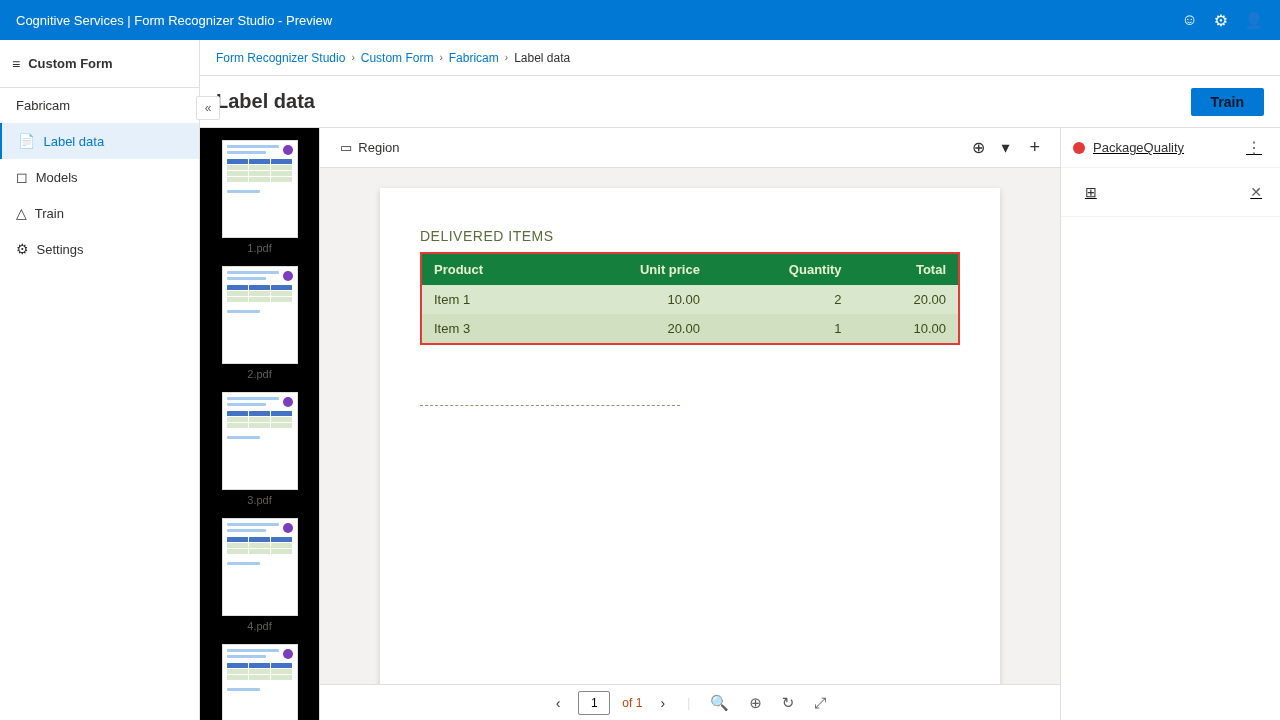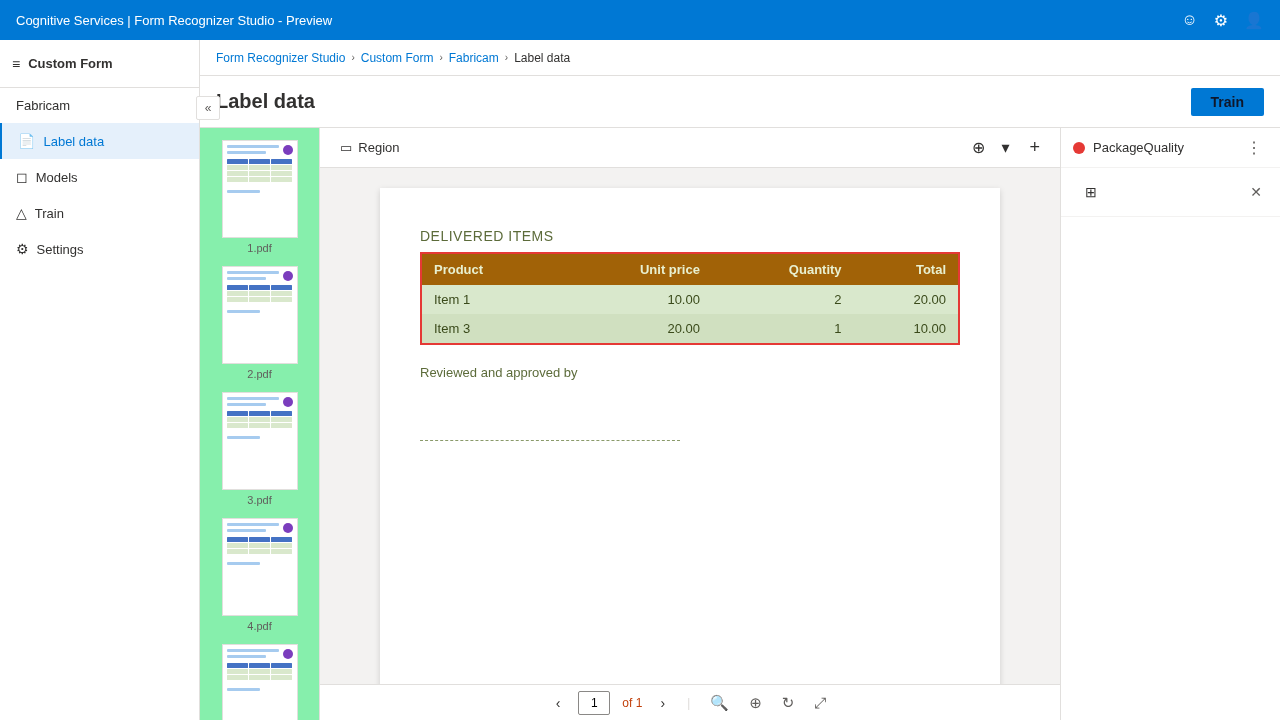--- a/index.html
+++ b/index.html
@@ -130,21 +130,21 @@
     
     .content-area {
       flex: 1;
       display: flex;
       overflow: hidden;
     }
 
     
     .doc-thumbnails {
       width: 120px;
-      background: #86efac;
+      background: #000000;
       border-right: 1px solid #e1dfdd;
       overflow-y: auto;
       display: flex;
       flex-direction: column;
       padding: 8px 0;
       gap: 4px;
     }
     .thumbnail-item {
       display: flex;
       flex-direction: column;
@@ -274,21 +274,21 @@
     }
     .items-table-wrapper {
       border: 2px solid #e53935;
       margin-bottom: 20px;
     }
     .items-table {
       width: 100%;
       border-collapse: collapse;
     }
     .items-table thead tr {
-      background: #a16207;
+      background: #15803d;
     }
     .items-table thead th {
       color: #e8f0d0;
       font-size: 13px;
       font-weight: 600;
       padding: 8px 12px;
       text-align: left;
     }
     .items-table thead th.right { text-align: right; }
     .items-table tbody tr {
@@ -353,20 +353,21 @@
     }
     .pagination-divider { color: #e1dfdd; margin: 0 4px; }
 
     
     .right-panel {
       width: 220px;
       background: white;
       border-left: 1px solid #e1dfdd;
       display: flex;
       flex-direction: column;
+      text-decoration: underline;
     }
     .right-panel-item {
       display: flex;
       align-items: center;
       justify-content: space-between;
       padding: 8px 12px;
       border-bottom: 1px solid #f3f2f1;
     }
     .right-panel-item-left { display: flex; align-items: center; gap: 8px; }
     .field-dot { width: 12px; height: 12px; border-radius: 50%; background: #e53935; }
@@ -647,21 +648,20 @@
                   </tr>
                   <tr>
                     <td>Item 3</td>
                     <td class="right">20.00</td>
                     <td class="right">1</td>
                     <td class="right">10.00</td>
                   </tr>
                 </tbody>
               </table>
             </div>
-            <div class="reviewed-text">Reviewed and approved by</div>
             <div class="signature-line"></div>
           </div>
         </div>
 
         <div class="doc-pagination">
           <button class="page-nav-btn">‹</button>
           <input class="page-input" type="text" value="1" style="">
           <span class="page-of">
             <span>of</span>&nbsp;<span>1</span>
           </span>

